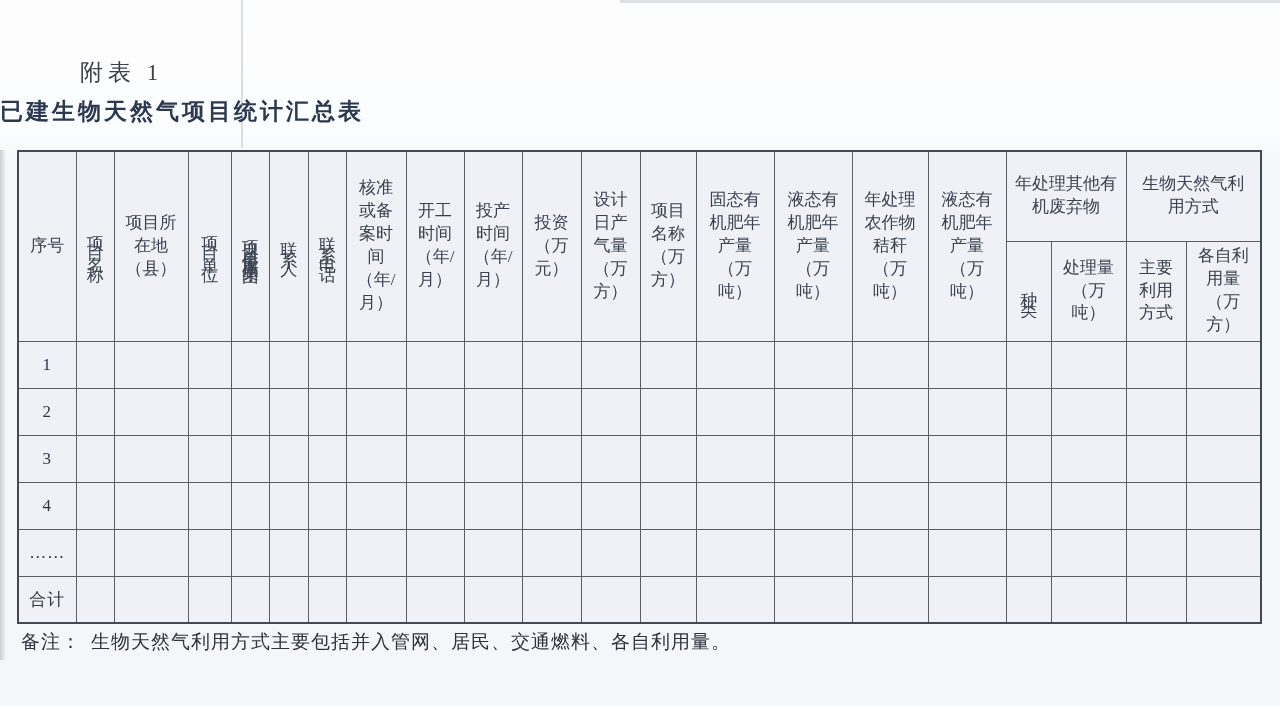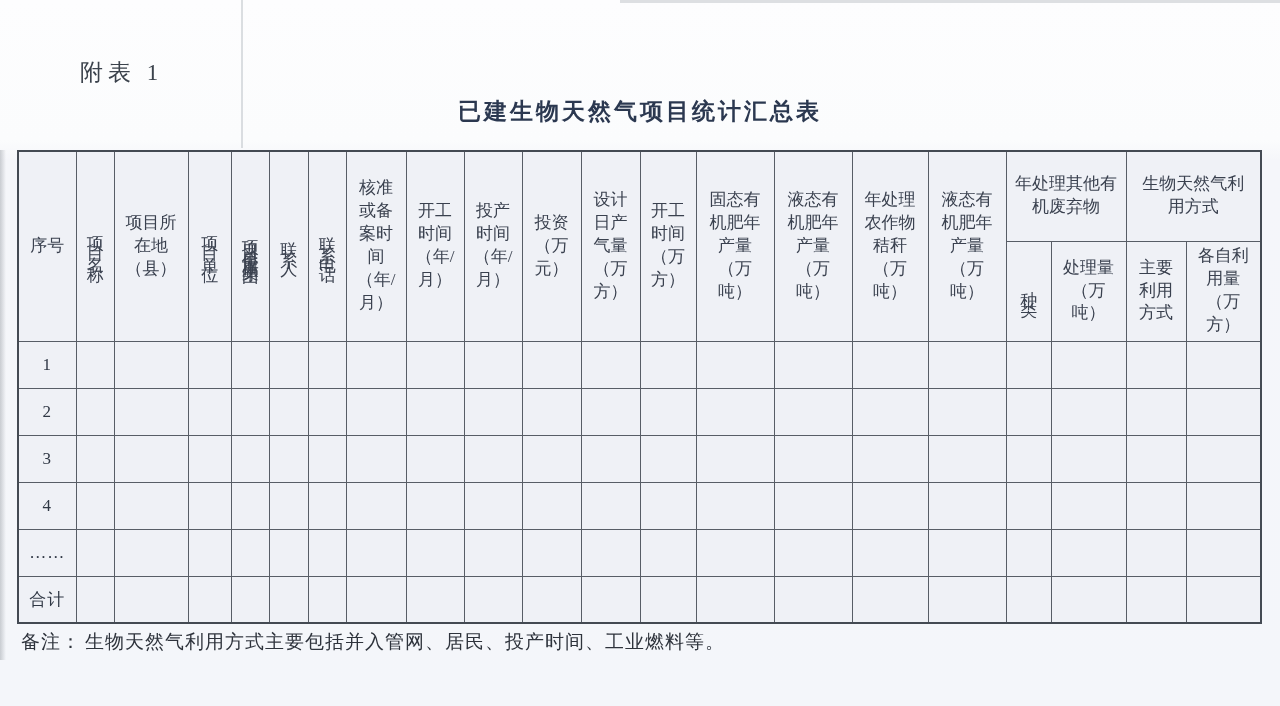--- a/index.html
+++ b/index.html
@@ -12,21 +12,21 @@
   .page{position:absolute;inset:0;}
 
   
   .streak-v{position:absolute;left:241px;top:0;width:2px;height:148px;background:rgba(178,183,190,.45);}
   .edge-left{position:absolute;left:0;top:150px;width:6px;height:510px;
     background:linear-gradient(to right,rgba(148,153,160,.45),rgba(148,153,160,0));}
   .edge-top{position:absolute;left:620px;top:0;width:660px;height:3px;background:rgba(172,177,184,.4);}
 
   
   .doc-label{position:absolute;left:80px;top:57px;font-size:23px;letter-spacing:5px;color:#3b424c;}
-  .doc-title{position:absolute;left:0;top:96px;width:100%;margin:0;text-align:center;
+  .doc-title{position:absolute;left:0;top:96px;width:100%;margin:0;text-align:left;
     font-size:23px;font-weight:bold;letter-spacing:3px;color:#2b3850;}
 
   
   table.form{
     position:absolute;left:17px;top:150px;width:1243px;
     border-collapse:collapse;table-layout:fixed;
     background:#eff1f6;border:2px solid #444a53;
   }
   table.form th, table.form td{
     border:1px solid #585d66;overflow:hidden;
@@ -45,21 +45,21 @@
   
   .vtext{
     display:inline-block;
     writing-mode:vertical-rl;text-orientation:upright;
     letter-spacing:10px;line-height:1.15;
   }
   .vtext.tight{letter-spacing:4px;}
 
   
   .note{position:absolute;left:21px;top:629px;font-size:19px;color:#2e333c;letter-spacing:1px;white-space:nowrap;}
-  .note .nlabel{margin-right:4px;}
+  .note .nlabel{margin-right:10px;}
 </style>
 </head>
 <body>
 
 <div class="page">
 
   <div class="streak-v"></div>
   <div class="edge-left"></div>
   <div class="edge-top"></div>
 
@@ -97,21 +97,21 @@
         <th rowspan="2">项目所在地（县）</th>
         <th rowspan="2" class="v"><span class="vtext">项目单位</span></th>
         <th rowspan="2" class="v"><span class="vtext tight">项目单位所属集团</span></th>
         <th rowspan="2" class="v"><span class="vtext">联系人</span></th>
         <th rowspan="2" class="v"><span class="vtext">联系电话</span></th>
         <th rowspan="2">核准或备案时间（年/月）</th>
         <th rowspan="2">开工时间（年/月）</th>
         <th rowspan="2">投产时间（年/月）</th>
         <th rowspan="2">投资（万元）</th>
         <th rowspan="2">设计日产气量（万方）</th>
-        <th rowspan="2">开工时间（万方）</th>
+        <th rowspan="2">项目名称（万方）</th>
         <th rowspan="2">固态有机肥年产量（万吨）</th>
         <th rowspan="2">液态有机肥年产量（万吨）</th>
         <th rowspan="2">年处理农作物秸秆（万吨）</th>
         <th rowspan="2">液态有机肥年产量（万吨）</th>
         <th colspan="2" class="group-h">年处理其他有机废弃物</th>
         <th colspan="2" class="group-h">生物天然气利用方式</th>
       </tr>
       <tr class="h2">
         <th class="v"><span class="vtext">种类</span></th>
         <th>处理量（万吨）</th>
@@ -255,16 +255,16 @@
           <td></td>
           <td></td>
           <td></td>
           <td></td>
           <td></td>
       </tr>
     </tbody>
   </table>
 
   <div class="note">
-    <span class="nlabel">备注：</span><span>生物天然气利用方式主要包括并入管网、居民、投产时间、工业燃料等。</span>
+    <span class="nlabel">备注：</span><span>生物天然气利用方式主要包括并入管网、居民、交通燃料、各自利用量。</span>
   </div>
 
 </div>
 
 </body></html>

